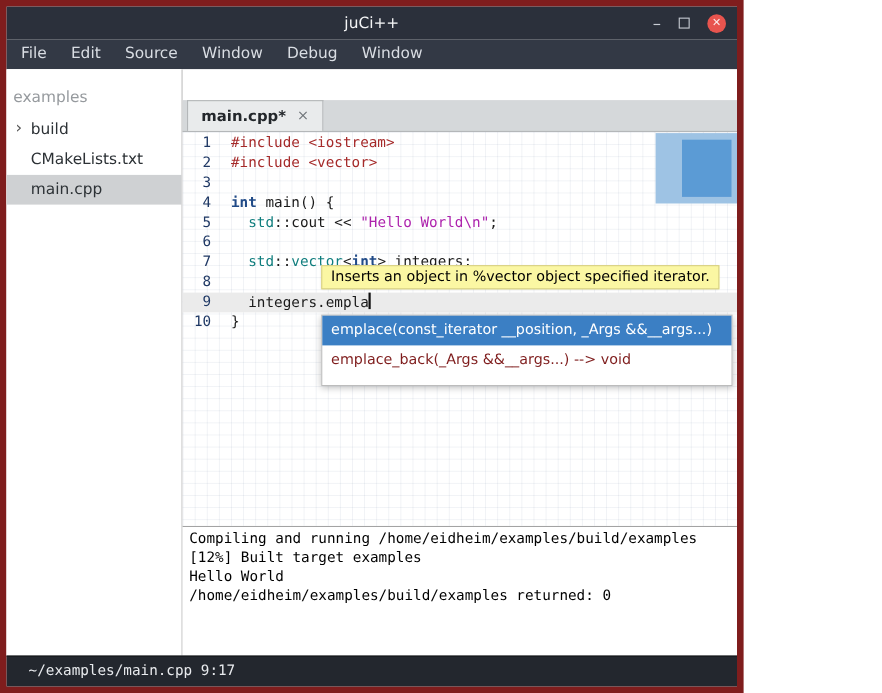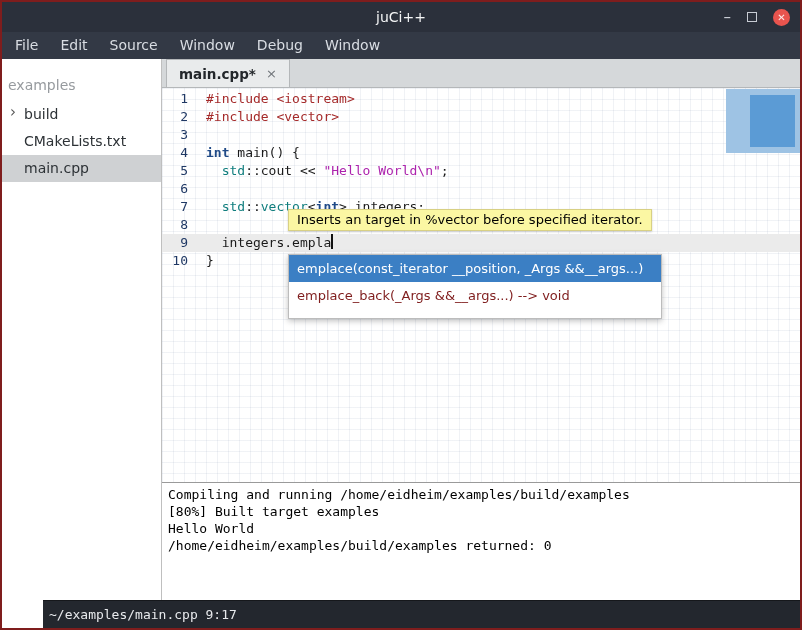--- a/index.html
+++ b/index.html
@@ -1,19 +1,19 @@
 <!DOCTYPE html>
 <html><head>
 <meta charset="utf-8">
 <style>
   * { box-sizing: border-box; margin: 0; padding: 0; }
   html,body { width:802px; height:630px; overflow:hidden;
     font-family:"DejaVu Sans","Liberation Sans",sans-serif; background:#fff; }
-  .window { width:802px; height:630px; display:flex; flex-direction:column;
-    border:2px solid #7f1d1d; }
+  .window { width:676px; height:630px; display:flex; flex-direction:column;
+    border:6px solid #7f1d1d; }
 
   
   .titlebar { height:30px; background:#2b303b; position:relative;
     display:flex; align-items:center; justify-content:center; flex:0 0 30px; }
   .title { color:#f4f5f6; font-size:14px; }
   .win-controls { position:absolute; right:10px; top:0; height:30px;
     display:flex; align-items:center; gap:16px; }
   .btn-min { color:#c8ccd4; font-size:15px; line-height:10px; cursor:default; }
   .btn-restore { width:10px; height:10px; border:1px solid #c8ccd4; }
   .btn-close { width:17px; height:17px; border-radius:50%; background:#e8544e;
@@ -32,21 +32,21 @@
   .sidebar-header { color:#969a9e; font-size:14px; padding:18px 8px 8px 6px; }
   .tree-item { position:relative; font-size:14px; color:#2d3236;
     padding:5px 6px 5px 22px; line-height:17px; }
   .tree-item.selected { background:#cfd1d3; }
   .chevron { position:absolute; left:8px; top:3px; color:#555; font-size:15px; }
 
   .editor-col { flex:1; display:flex; flex-direction:column; min-width:0; }
 
   
   .tabbar { height:29px; flex:0 0 29px; background:#d5d8da;
-    border-bottom:1px solid #b4b7b9; display:flex; align-items:flex-end; }
+    border-bottom:1px solid #b4b7b9; display:flex; align-items:flex-end;margin-top:28px; }
   .tab { height:28px; margin-left:4px; padding:0 12px; background:#e9ebec;
     border:1px solid #b4b7b9; border-bottom:none; display:flex; align-items:center; gap:10px; }
   .tab-label { font-size:13.5px; font-weight:bold; color:#23272b; }
   .tab-close { color:#70757a; font-size:13px; }
 
   
   .editor-area { flex:1; position:relative; background:#fff; overflow:hidden;
     background-image:
       linear-gradient(to right, rgba(110,130,165,0.10) 1px, transparent 1px),
       linear-gradient(to bottom, rgba(110,130,165,0.10) 1px, transparent 1px);
@@ -84,21 +84,21 @@
     background:#5b9bd5; }
 
   
   .terminal { height:118px; flex:0 0 118px; background:#fff;
     border-top:1px solid #9a9a9a; padding:3px 6px; overflow:hidden;
     font-family:"DejaVu Sans Mono","Liberation Mono",monospace; }
   .term-line { font-size:13px; line-height:17px; color:#000; white-space:pre; }
 
   
   .statusbar { height:28px; flex:0 0 28px; background:#23272e;
-    border-top:1px solid #15171b; display:flex; align-items:center; padding:0 6px;margin-left:41px; }
+    border-top:1px solid #15171b; display:flex; align-items:center; padding:0 20px; }
   .status-text { color:#e8eaed; font-size:13px;
     font-family:"DejaVu Sans Mono","Liberation Mono",monospace; }
 </style>
 </head>
 <body>
 
 <div class="window">
 
   <div class="titlebar">
     <span class="title">juCi++</span>
@@ -144,33 +144,33 @@
             <div class="code-line"><span class="gutter">2</span><span class="code"><span class="tok-pp">#include &lt;vector&gt;</span></span></div>
             <div class="code-line"><span class="gutter">3</span><span class="code"></span></div>
             <div class="code-line"><span class="gutter">4</span><span class="code"><span class="tok-kw">int</span><span class="tok-pl"> main() {</span></span></div>
             <div class="code-line"><span class="gutter">5</span><span class="code"><span class="tok-pl">  </span><span class="tok-ns">std</span><span class="tok-pl">::cout &lt;&lt; </span><span class="tok-str">"Hello World\n"</span><span class="tok-pl">;</span></span></div>
             <div class="code-line"><span class="gutter">6</span><span class="code"></span></div>
             <div class="code-line"><span class="gutter">7</span><span class="code"><span class="tok-pl">  </span><span class="tok-ns">std</span><span class="tok-pl">::</span><span class="tok-ns">vector</span><span class="tok-pl">&lt;</span><span class="tok-kw">int</span><span class="tok-pl">&gt; integers;</span></span></div>
             <div class="code-line"><span class="gutter">8</span><span class="code"></span></div>
             <div class="code-line current"><span class="gutter">9</span><span class="code"><span class="tok-pl">  integers.empla</span><span class="caret"></span></span></div>
             <div class="code-line"><span class="gutter">10</span><span class="code"><span class="tok-pl">}</span></span></div>
           </div>
-        <div class="tooltip">Inserts an target in %vector before specified iterator.</div>
+        <div class="tooltip">Inserts an object in %vector object specified iterator.</div>
         <div class="completion">
             <div class="completion-item selected">emplace(const_iterator __position, _Args &amp;&amp;__args...)</div>
             <div class="completion-item">emplace_back(_Args &amp;&amp;__args...) --&gt; void</div>
           </div>
         <div class="scroll-indicator">
           <div class="scroll-thumb"></div>
         </div>
       </div>
 
       <div class="terminal">
           <div class="term-line">Compiling and running /home/eidheim/examples/build/examples</div>
-          <div class="term-line">[80%] Built target examples</div>
+          <div class="term-line">[12%] Built target examples</div>
           <div class="term-line">Hello World</div>
           <div class="term-line">/home/eidheim/examples/build/examples returned: 0</div>
         </div>
 
     </div>
   </div>
 
   <div class="statusbar">
     <span class="status-text">~/examples/main.cpp 9:17</span>
   </div>

